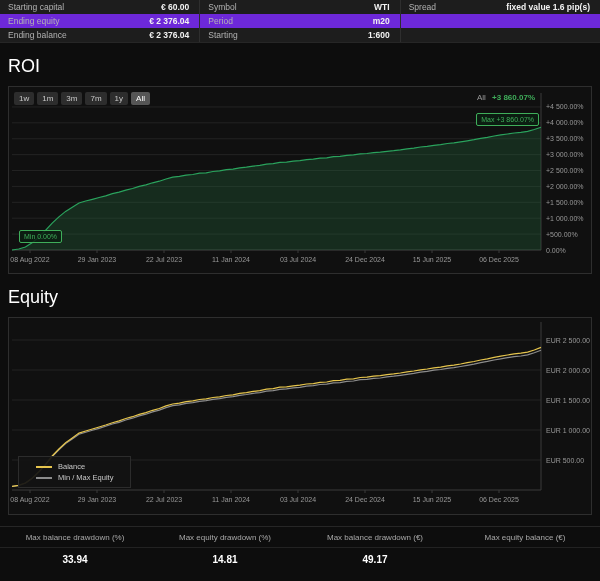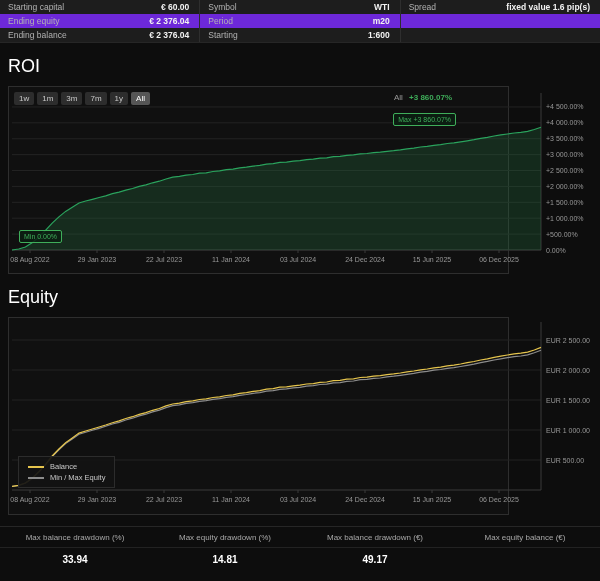--- a/index.html
+++ b/index.html
@@ -12,40 +12,40 @@
   .sum-col:last-child { border-right:none; }
   .sum-row { display:flex; justify-content:space-between; align-items:center;
              height:14px; padding:0 10px 0 8px; font-size:8.5px;text-align:center; }
   .sum-row.odd  { background:#1d1d1d; }
   .sum-row.even { background:#6d28d9; }
   .sum-lbl { color:#b2b2b2; }
   .sum-val { color:#f2f2f2; font-weight:bold; white-space:nowrap; }
 
   .section-title { font-size:18px; font-weight:400; color:#ffffff; margin:13px 0 9px 8px; }
 
-  .chart-panel { position:relative; width:501px; margin:0 8px; background:#101010;
+  .chart-panel { position:relative; width:584px; margin:0 8px; background:#101010;
                  border:1px solid #2e2e2e; }
   .chart-svg { display:block; }
 
   .range-buttons { position:absolute; top:5px; left:5px; display:flex; gap:3px; z-index:2; }
   .range-btn { background:#2d2d2d; color:#c8c8c8; border:none; font-size:8px;
                font-family:inherit; padding:2px 5px; border-radius:2px; cursor:pointer; }
   .range-btn.active { background:#555555; color:#ffffff; }
 
   .roi-current { position:absolute; top:6px; right:56px; font-size:8px; z-index:2; }
   .cur-lbl { color:#9a9a9a; margin-right:4px; }
   .cur-val { font-weight:bold; }
 
   .flag { position:absolute; font-size:7px; line-height:9px; padding:1px 4px;
           border:1px solid; border-radius:2px; background:rgba(10,30,18,0.85); z-index:2; }
   .max-flag { top:26px; right:52px; }
   .min-flag { bottom:30px; left:10px; }
 
   .legend { position:absolute; left:9px; bottom:26px; background:rgba(18,18,18,0.92);
-            border:1px solid #2c2c2c; padding:4px 9px; font-size:7.5px; color:#c9c9c9; z-index:2; }
+            border:1px solid #2c2c2c; padding:4px 17px; font-size:7.5px; color:#c9c9c9; z-index:2; }
   .legend-item { display:flex; align-items:center; gap:6px; line-height:11px; }
   .legend-line { display:inline-block; width:16px; height:2px; background:#888; }
 
   .drawdowns { display:flex; border-top:1px solid #262626; margin-top:11px; }
   .dd-cell  { flex:1; text-align:center; }
   .dd-label { font-size:8px; color:#a8a8a8; padding:6px 0 5px; border-bottom:1px solid #222222; }
   .dd-value { font-size:10px; color:#ffffff; font-weight:bold; padding:6px 0; }
 </style>
 </head>
 <body>

